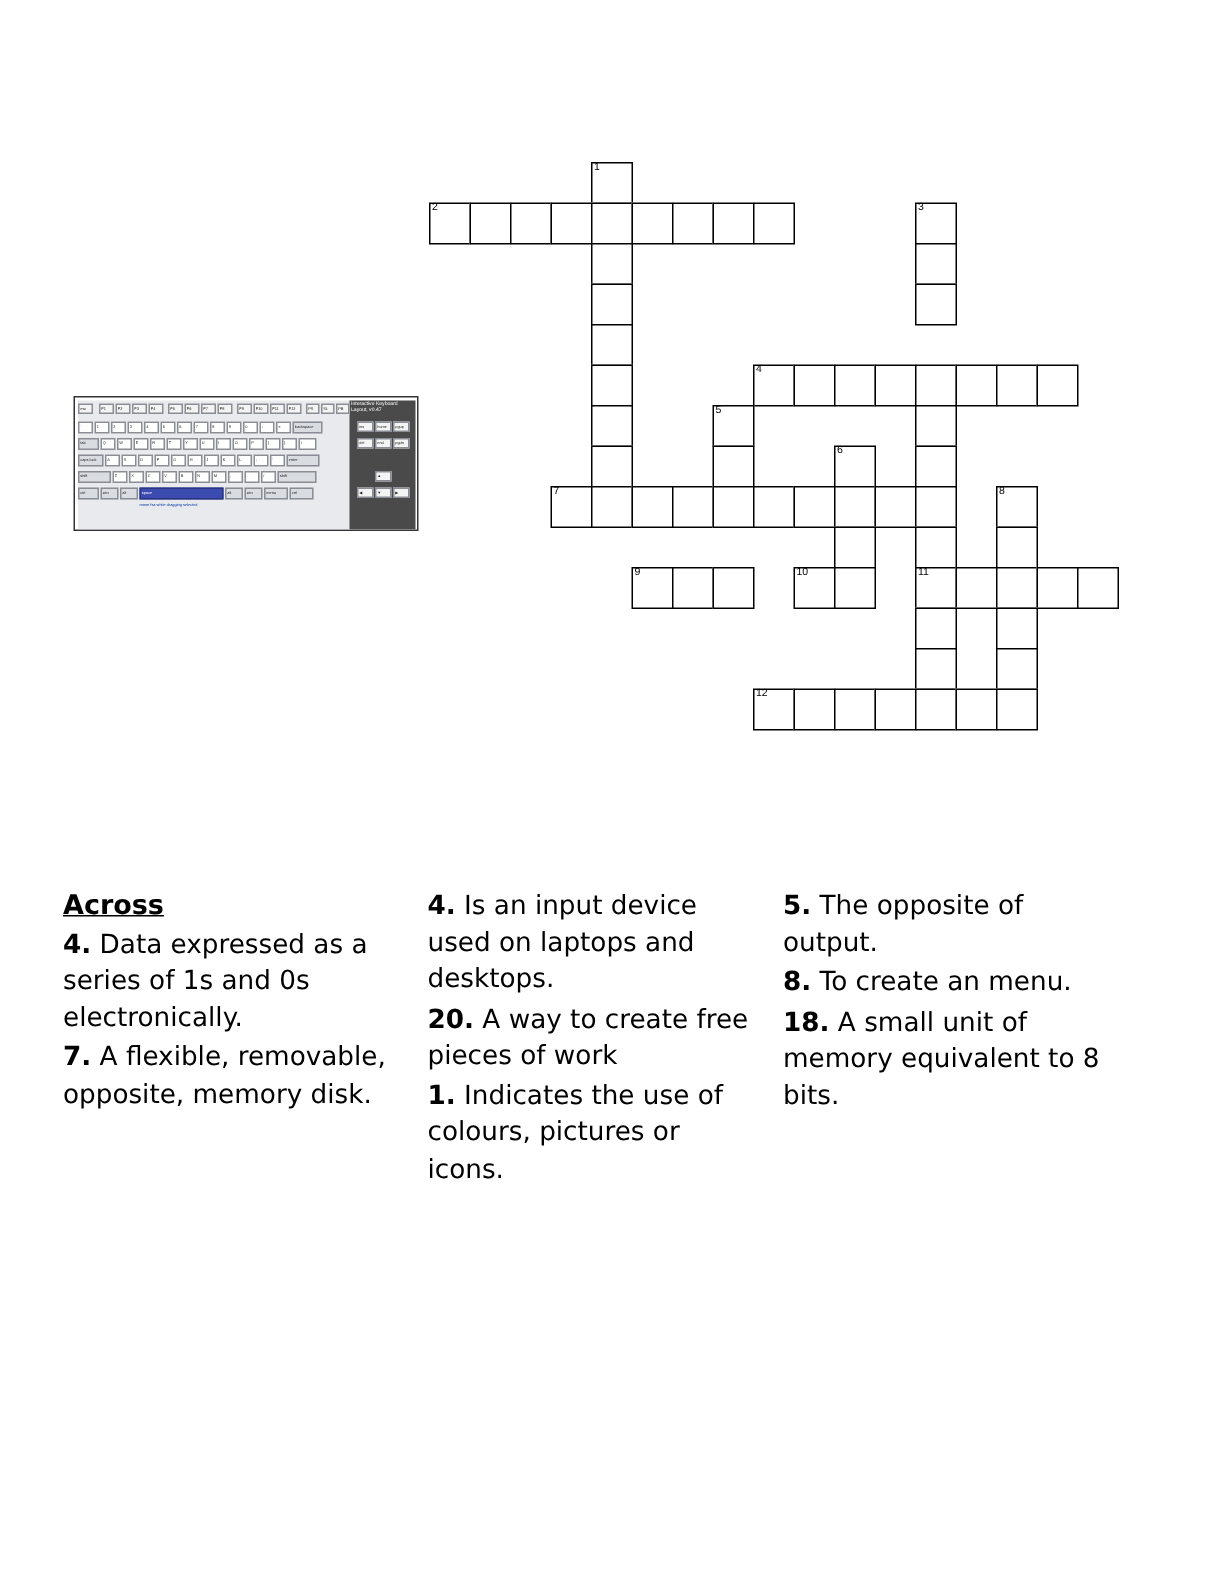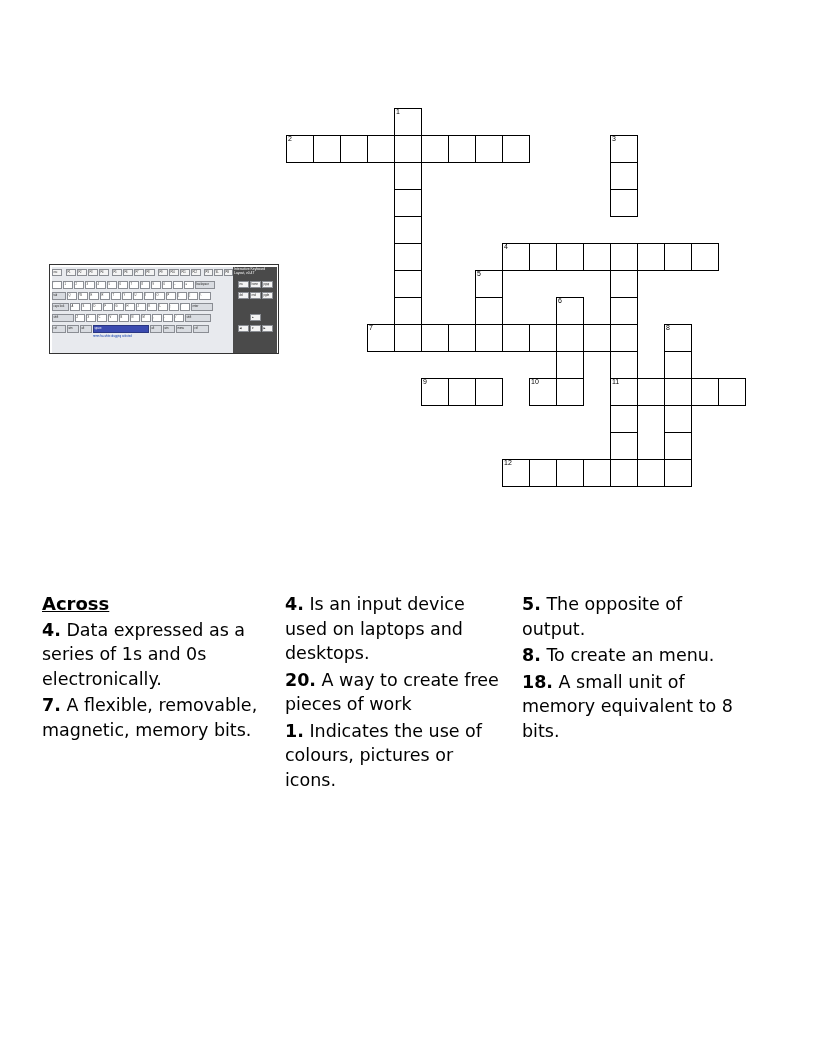--- a/index.html
+++ b/index.html
@@ -404,21 +404,21 @@
       <div class="cell" style="left: 324px; top: 351px;"></div>
       <div class="cell" style="left: 351px; top: 351px;"></div>
       <div class="cell" style="left: 378px; top: 351px;"></div>
     </div>
 
   <div class="clues">
 
     <div class="clue-col c1">
       <span class="section-head">Across</span>
       <span class="clue"><b>4.</b><span> Data expressed as a series of 1s and 0s electronically.</span></span>
-      <span class="clue"><b>7.</b><span> A flexible, removable, magnetic, memory bits.</span></span>
+      <span class="clue"><b>7.</b><span> A flexible, removable, opposite, memory disk.</span></span>
     </div>
 
     <div class="clue-col c2">
       <span class="clue"><b>4.</b><span> Is an input device used on laptops and desktops.</span></span>
       <span class="clue"><b>20.</b><span> A way to create free pieces of work</span></span>
       <span class="clue"><b>1.</b><span> Indicates the use of colours, pictures or icons.</span></span>
     </div>
 
     <div class="clue-col c3">
       <span class="clue"><b>5.</b><span> The opposite of output.</span></span>

